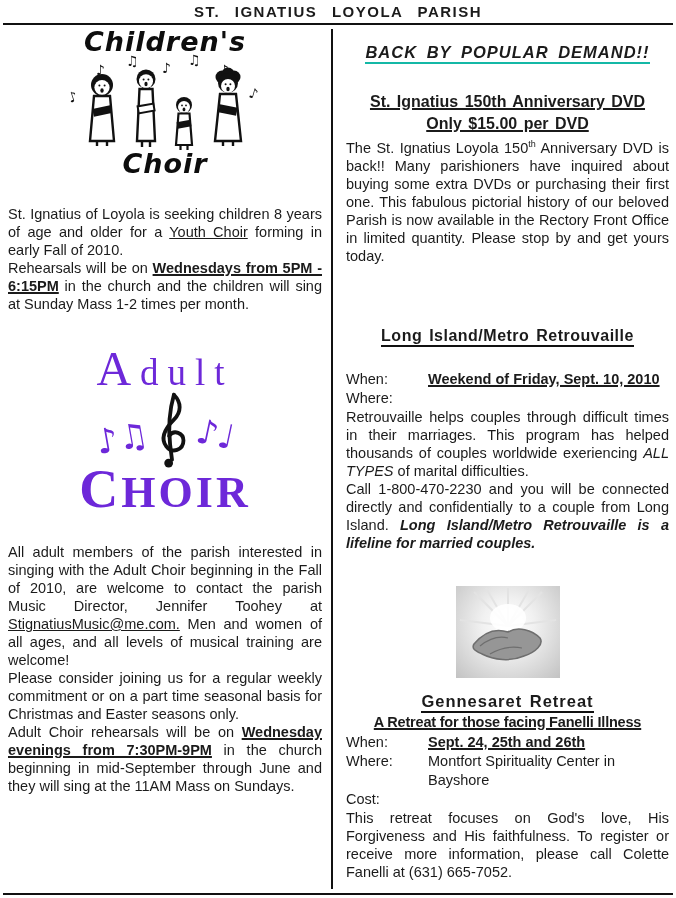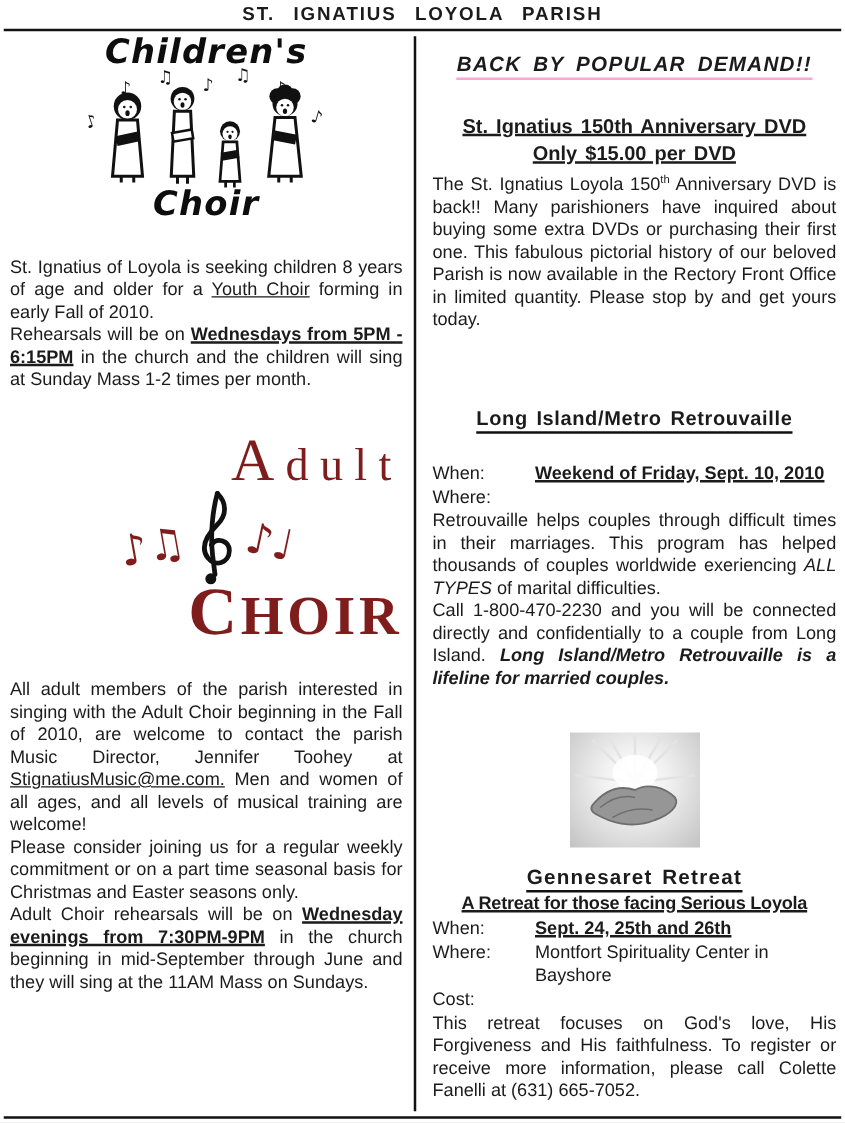--- a/index.html
+++ b/index.html
@@ -43,39 +43,39 @@
     font-weight: bold; font-style: italic;
     font-size: 27px; letter-spacing: 1px; color: #0d0d0d;
   }
   .fig-children svg { display: block; margin: 2px auto 0 auto; }
   .fig-children .script-bottom { margin-top: 0px; }
 
   
   .youth-block { margin-top: 32px; }
 
   
-  .fig-adult { margin-top: 36px; text-align: right; font-family: "Liberation Serif", serif; color: #7f1d1d; }
+  .fig-adult { margin-top: 36px; text-align: center; font-family: "Liberation Serif", serif; color: #6d28d9; }
   .adult-word { font-size: 37px; letter-spacing: 9px; line-height: 40px; }
   .adult-word::first-letter { font-size: 48px; }
   .notes-row { display: flex; align-items: center; justify-content: center; gap: 4px; height: 78px; }
   .notes-row .bignote { font-family: "DejaVu Sans", sans-serif; font-size: 34px; line-height: 34px; }
   .notes-row .tilt-l { transform: rotate(-10deg) translateY(6px); }
   .notes-row .tilt-r { transform: rotate(12deg) translateY(2px); }
   .choir-word { font-size: 44px; font-weight: bold; letter-spacing: 3px; line-height: 44px; margin-top: -4px; }
   .choir-word::first-letter { font-size: 54px; }
 
   .adult-block { margin-top: 28px; }
 
   
   .banner {
     margin-top: 18px; text-align: center;
     font-size: 16.5px; font-weight: bold; font-style: italic;
     letter-spacing: 1px; word-spacing: 4px;
   }
-  .banner span { border-bottom: 2px solid #f9a8d4; padding-bottom: 1px; }
+  .banner span { border-bottom: 2px solid #14b8a6; padding-bottom: 1px; }
   .dvd-head { margin-top: 30px; text-align: center; font-size: 16px; font-weight: bold; line-height: 22px; }
   .dvd-head .hl { text-decoration: underline; text-decoration-thickness: 2px; word-spacing: 2px; margin-top: 42px; }
   .dvd-body { margin-top: 4px; }
 
   .section-head {
     text-align: center; font-size: 16px; font-weight: bold;
     letter-spacing: 0.5px; word-spacing: 2px;
   }
   .section-head span { border-bottom: 2px solid #111; padding-bottom: 1px; }
   .retro-head { margin-top: 62px; }
@@ -254,21 +254,21 @@
               <line x1="52" y1="40" x2="74" y2="2"></line>
             </g>
             <ellipse cx="52" cy="32" rx="18" ry="14" fill="#ffffff" opacity="0.9"></ellipse>
             <path d="M18,58 C28,46 40,42 52,46 C62,40 76,44 84,52 C88,58 80,66 68,70 C54,76 38,74 26,68 C20,65 15,63 18,58 Z" fill="#969696" stroke="#6e6e6e" stroke-width="1.5"></path>
             <path d="M24,60 C34,52 44,50 52,52 M34,68 C44,62 56,60 66,62" fill="none" stroke="#6e6e6e" stroke-width="1.2"></path>
           </svg>
         </div>
       </div>
 
       <div class="section-head genn-head"><span>Gennesaret Retreat</span></div>
-      <div class="genn-sub">A Retreat for those facing Serious Loyola</div>
+      <div class="genn-sub">A Retreat for those facing Fanelli Illness</div>
 
       <div class="info-rows genn-rows">
         <div class="info-row">
           <span class="info-label">When:</span>
           <span class="info-value bu">Sept. 24, 25th and 26th</span>
         </div>
         <div class="info-row">
           <span class="info-label">Where:</span>
           <span class="info-value">Montfort Spirituality Center in Bayshore</span>
         </div>

